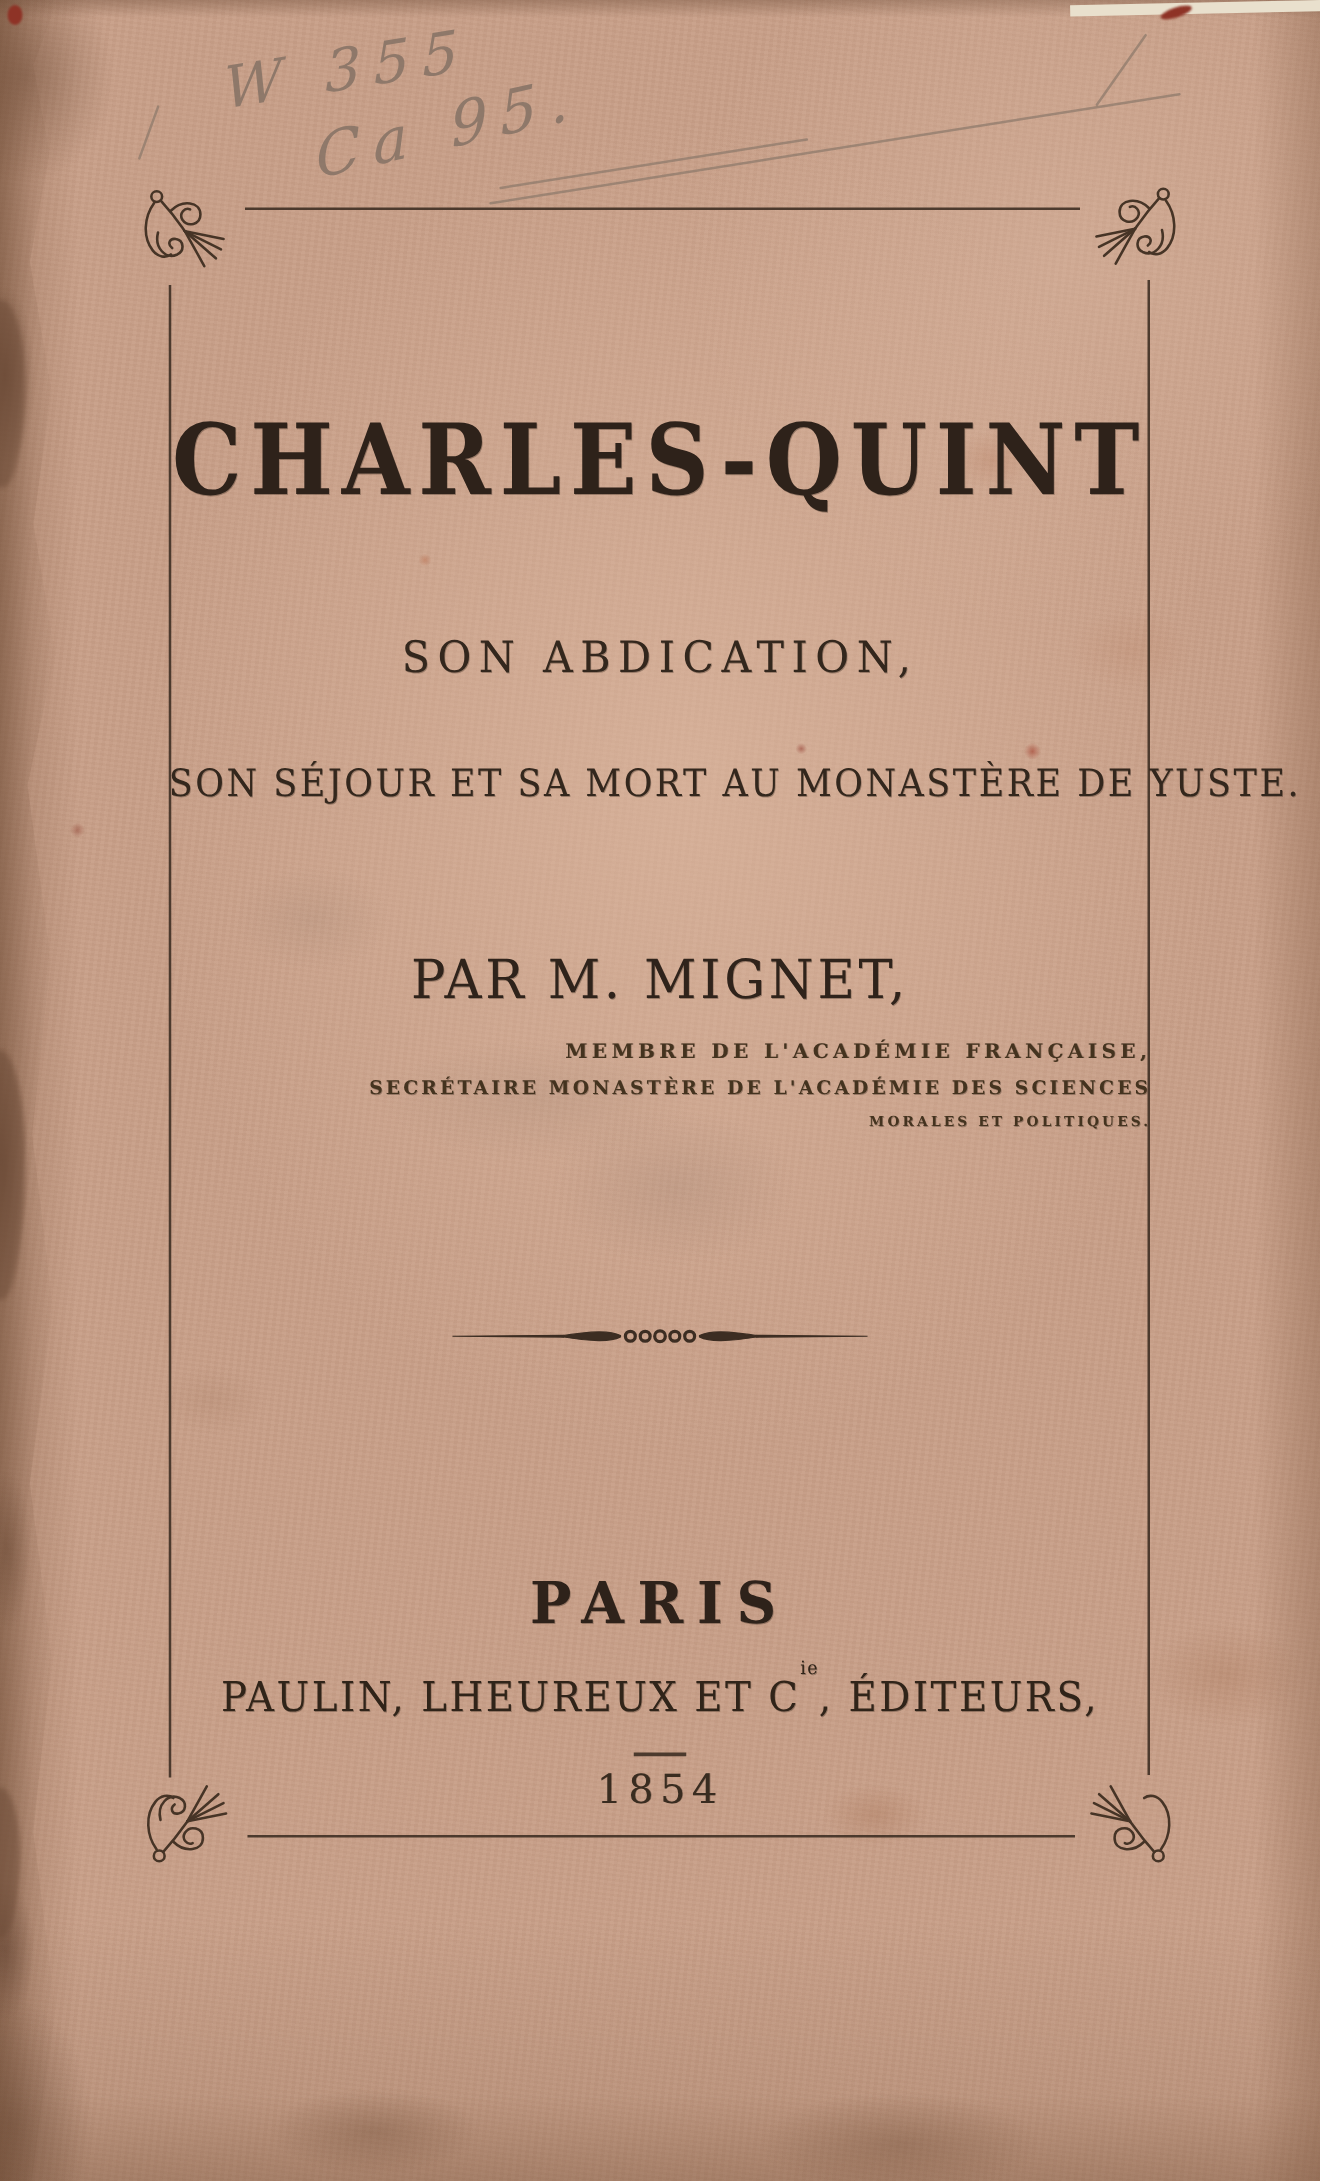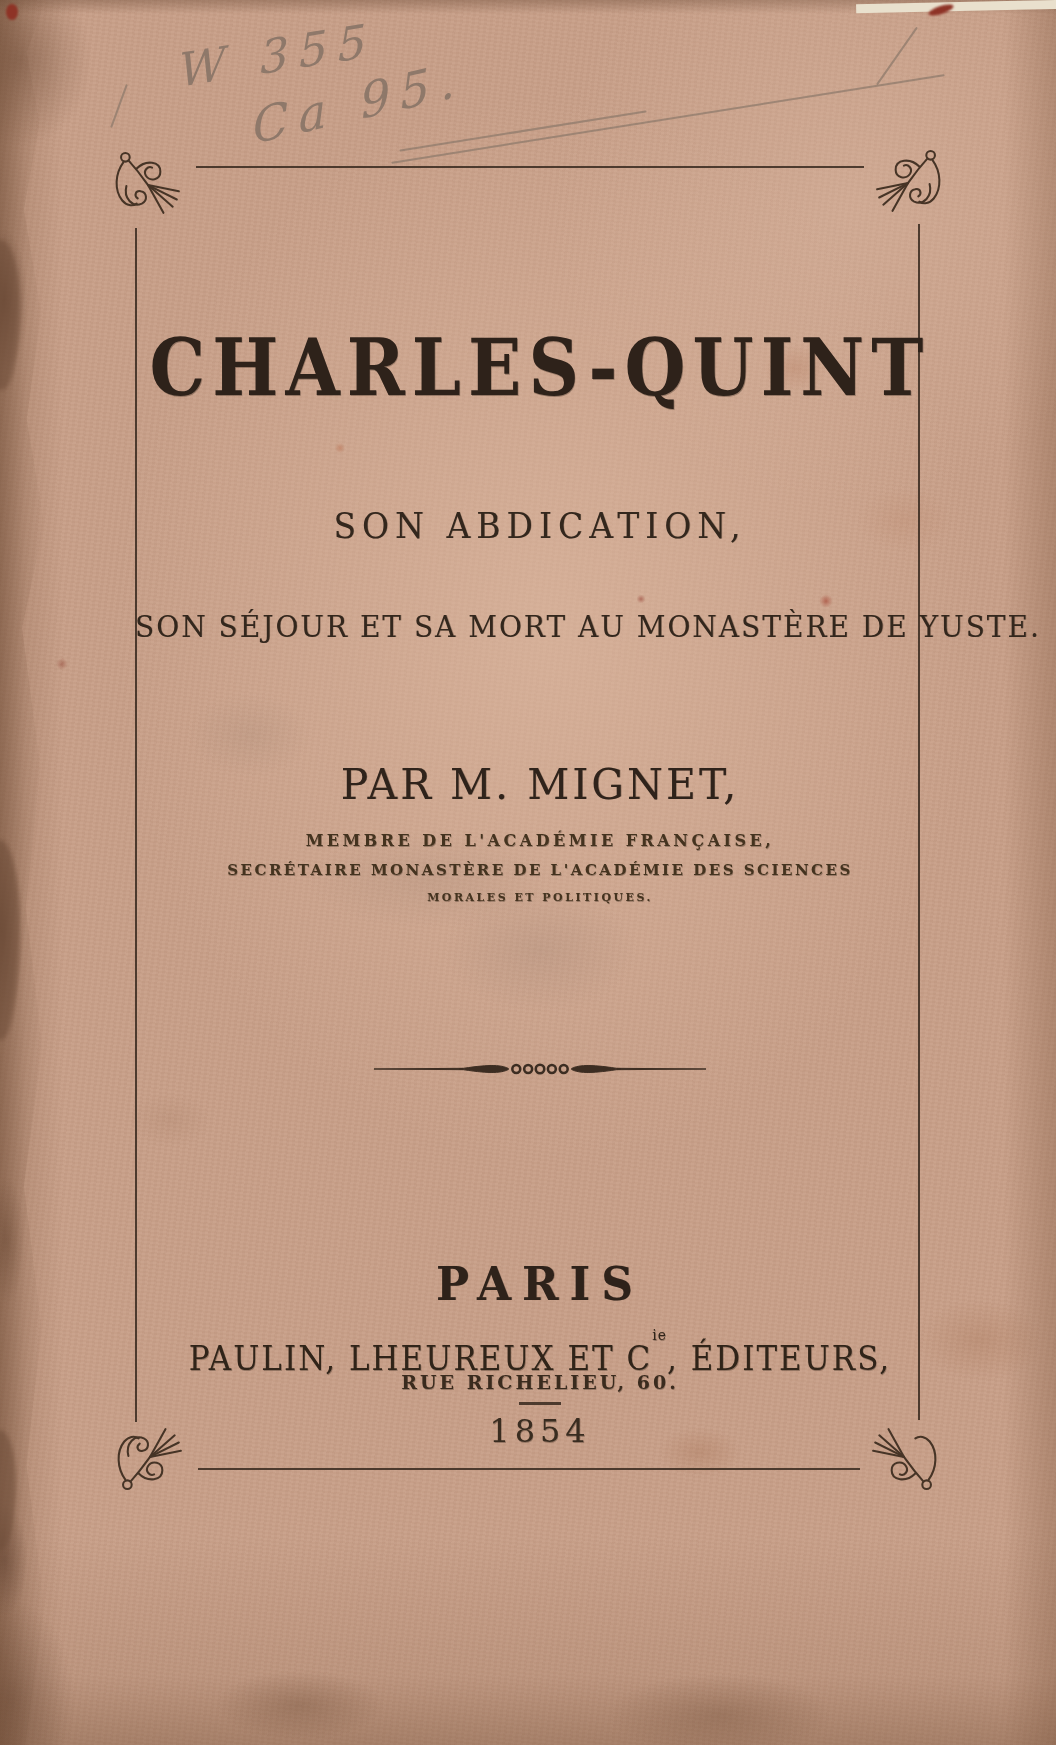--- a/index.html
+++ b/index.html
@@ -61,28 +61,28 @@
   }
   .pencil-stroke{position:absolute; background:#8a7769; opacity:.7; height:2px; border-radius:2px; pointer-events:none;}
   
   .rule{position:absolute; background:rgba(54,40,29,0.85);}
   .corner{position:absolute; width:72px; height:74px; color:#463426;}
   .corner svg{width:100%; height:100%;}
   .corner.tr{transform:scaleX(-1);}
   .corner.bl{transform:scaleY(-1);}
   .corner.br{transform:scale(-1,-1);}
   
-  .content{position:absolute; left:135px; top:0; width:786px; height:1745px; text-align:center;padding-left:24px;}
+  .content{position:absolute; left:135px; top:0; width:786px; height:1745px; text-align:center;}
   .line{position:absolute; left:0; width:100%; white-space:nowrap;
         text-shadow:0.6px 0.6px 0.4px rgba(52,38,26,0.35);}
   .title{top:326px; font-size:70px; font-weight:bold; letter-spacing:7px; transform:scaleY(1.12); color:#2e221a;}
   .sub1{top:506px; font-size:33px; letter-spacing:6px; transform:scaleY(1.05);}
   .sub2{top:610px; font-size:28px; letter-spacing:2px; transform:scaleY(1.08);}
   .byline{top:760px; font-size:41px; letter-spacing:3px; transform:scaleY(1.05); color:#2f231b;}
-  .credit{font-weight:bold; color:#44331f;}
+  .credit{font-weight:bold; color:#44331f;text-align:right;}
   .credit1{top:831px; font-size:16px; letter-spacing:3.5px;}
   .credit2{top:861px; font-size:15px; letter-spacing:2.5px;}
   .credit3{top:891px; font-size:11px; letter-spacing:2.5px;}
   .divider{top:1060px; left:0; width:100%; position:absolute; text-align:center; color:#3c2d22;}
   .city{top:1258px; font-size:44px; font-weight:bold; letter-spacing:11px; transform:scaleY(1.05); color:#2e221a;}
   .publisher{top:1328px; font-size:31px; letter-spacing:2px; transform:scaleY(1.06); color:#302419;}
   .publisher sup{font-size:0.45em; vertical-align:28px; letter-spacing:1px;}
   .address{top:1371px; font-size:19px; font-weight:bold; letter-spacing:3px; color:#3a2b1e;}
   .year-rule{top:1402px; left:50%; margin-left:-21px; width:42px; height:2.5px;}
   .year{top:1412px; font-size:32px; letter-spacing:5px; color:#392c20;}
@@ -192,19 +192,18 @@
             <circle cx="194" cy="9" r="4"></circle>
           </g>
         </g>
       </svg>
     </div>
 
     <div class="line city">PARIS</div>
 
     <div class="line publisher"><span>PAULIN, LHEUREUX ET C</span><sup>ie</sup><span>, ÉDITEURS,</span></div>
 
-    <div class="line address">RUE RICHELIEU, 60.</div>
 
     <div class="rule year-rule"></div>
     <div class="line year">1854</div>
   </div>
 
 </div>
 
 </body></html>

